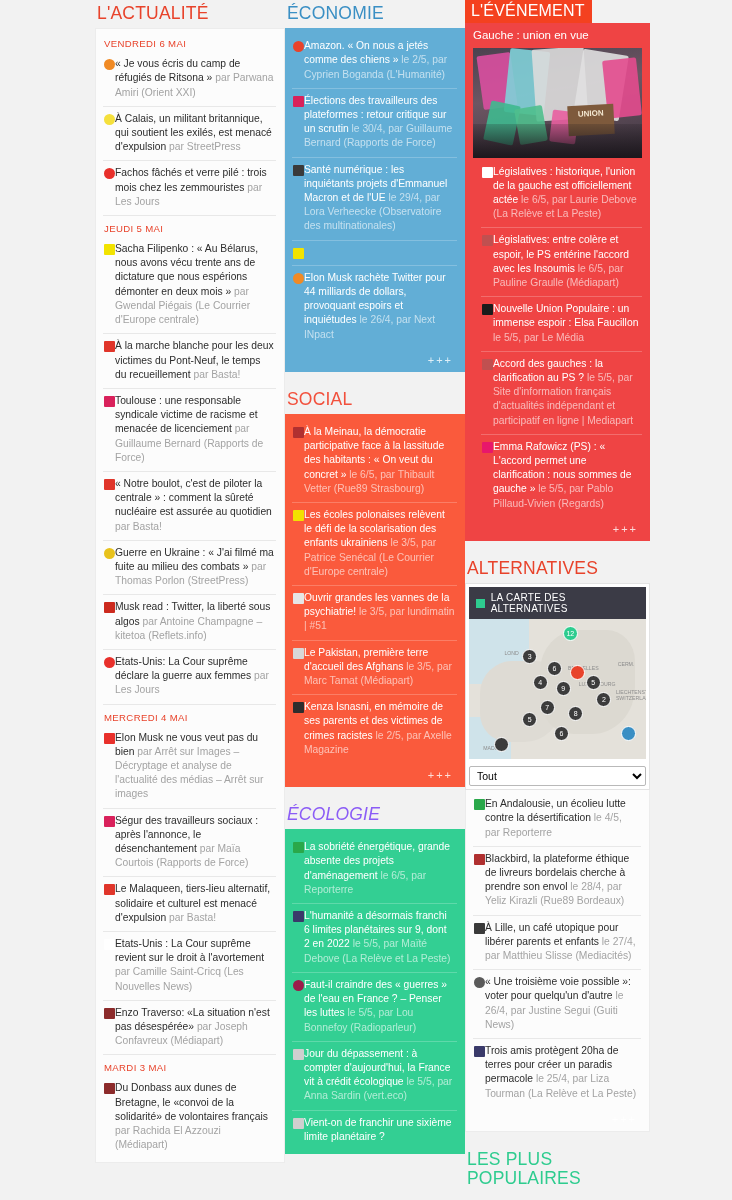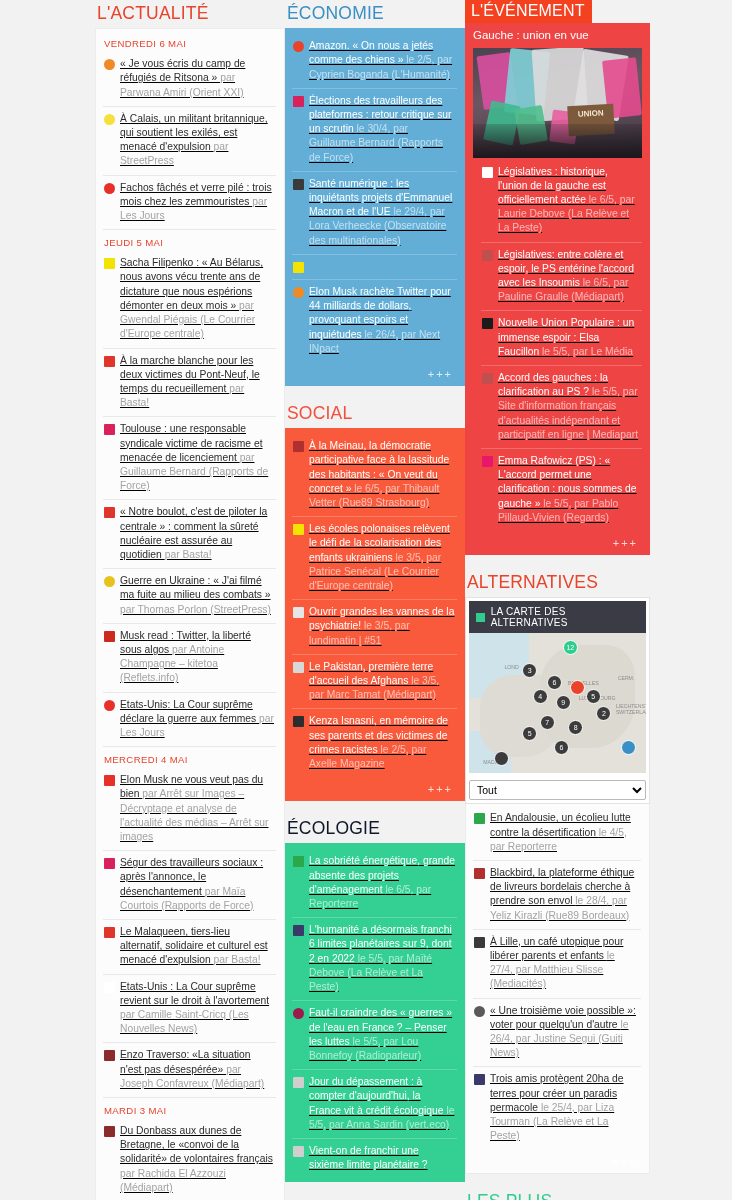--- a/index.html
+++ b/index.html
@@ -37,21 +37,21 @@
   .sec-title {
     font-size: 17.5px;
     letter-spacing: .2px;
     font-weight: 400;
     padding: 4px 0 5px 2px;
     line-height: 1.1;
   }
   .t-red    { color: #e8432b; }
   .t-blue   { color: #3a8fc4; }
   .t-orange { color: #f2503c; }
-  .t-green  { color: #0f172a; }
+  .t-green  { color: #8b5cf6; font-style: italic; }
   .t-altred { color: #e8432b; }
   .t-pop    { color: #2ecc8f; }
 
   .sec-title.boxed {
     background: #f4411f;
     color: #fff;
     display: inline-block;
     padding: 2px 7px 3px 6px;
     font-size: 16px;
   }
@@ -59,25 +59,23 @@
   
   .card { padding: 6px 8px 4px 7px; }
   .card.white  { background: #fcfcfc; border: 1px solid #ececec; }
   .card.blue   { background: #62aed6; }
   .card.orange { background: #fa5a3c; }
   .card.green  { background: #33cf93; }
   .card.dark   { background: #ef4444; }
 
   .item {
     display: flex;
-    gap: 5px;
     padding: 5px 2px 6px 1px;
     font-size: 10.3px;
     line-height: 1.38;
-    text-decoration: underline;
   }
   .item + .item { border-top: 1px solid rgba(0,0,0,0.08); }
   .card.blue   .item + .item,
   .card.orange .item + .item,
   .card.green  .item + .item,
   .card.polit  .item + .item,
   .card.dark   .item + .item { border-top: 1px solid rgba(255,255,255,0.22); }
 
   .fav {
     flex: 0 0 11px;

